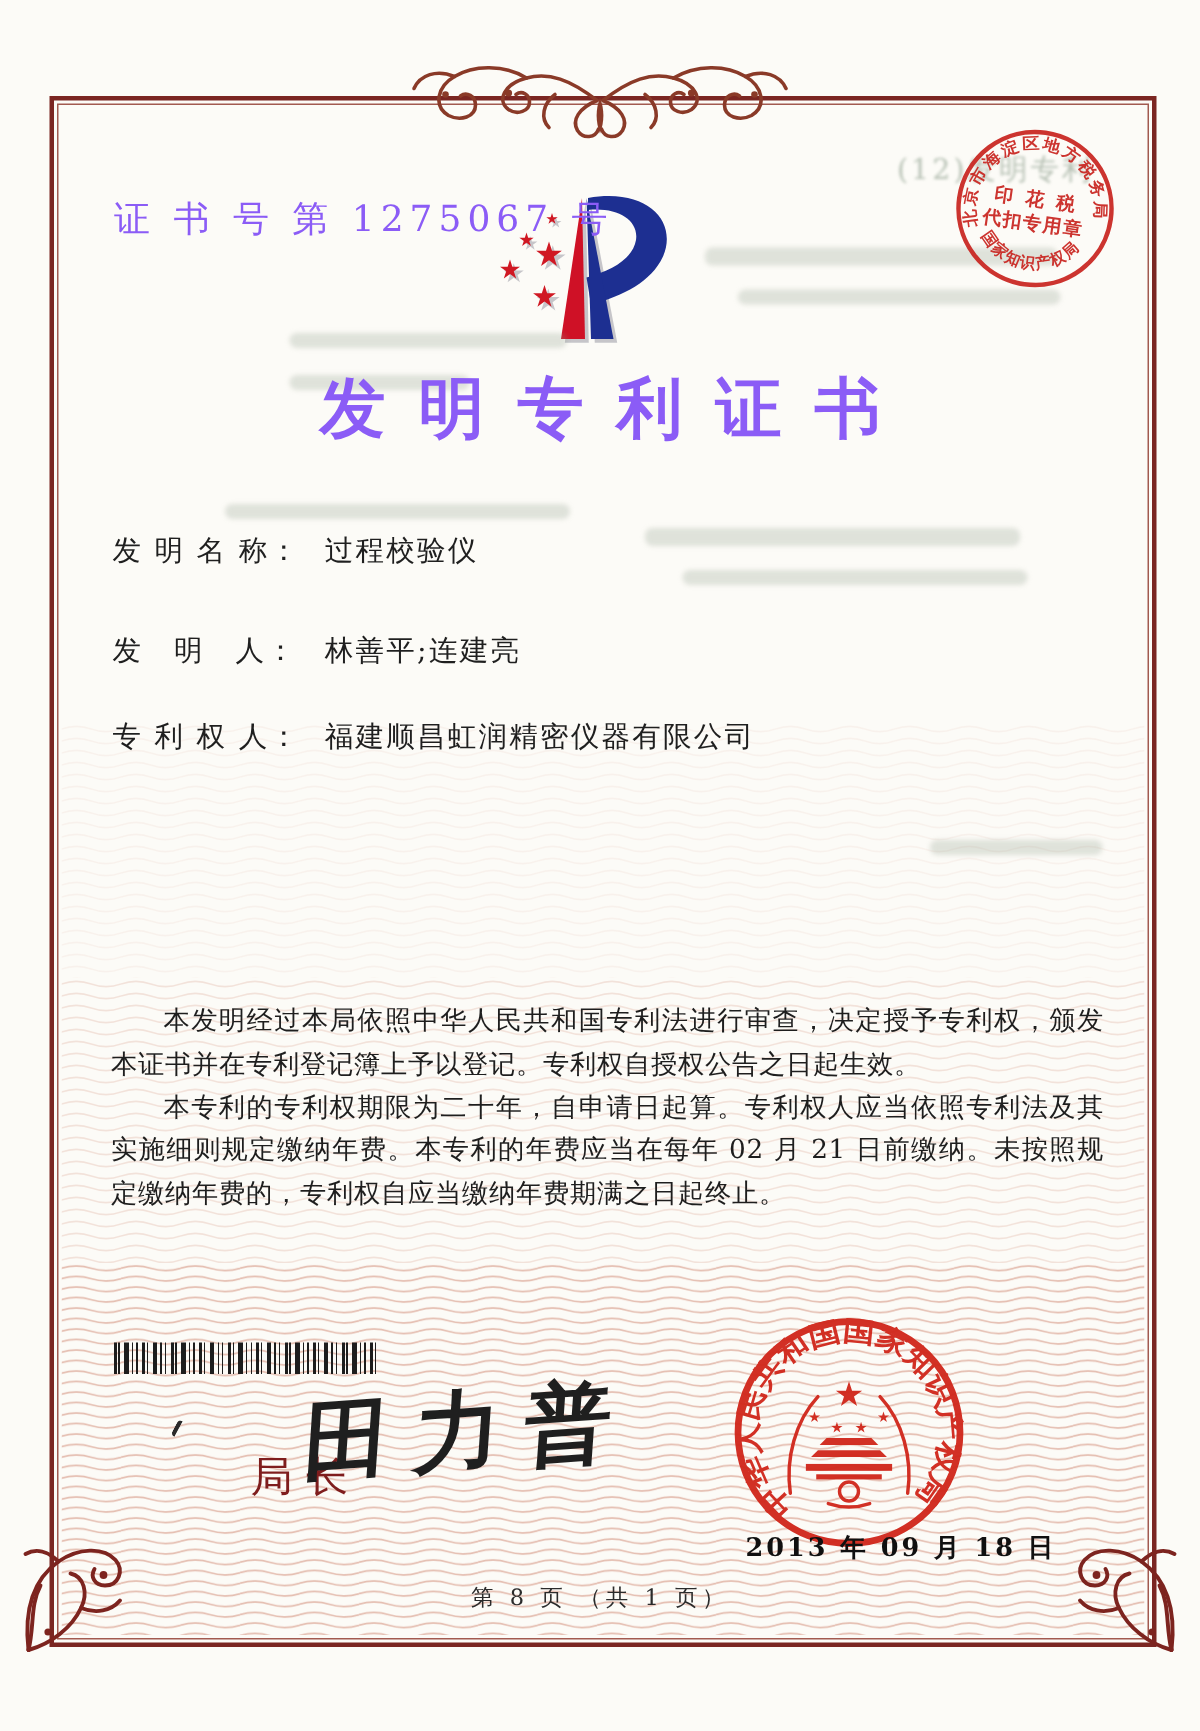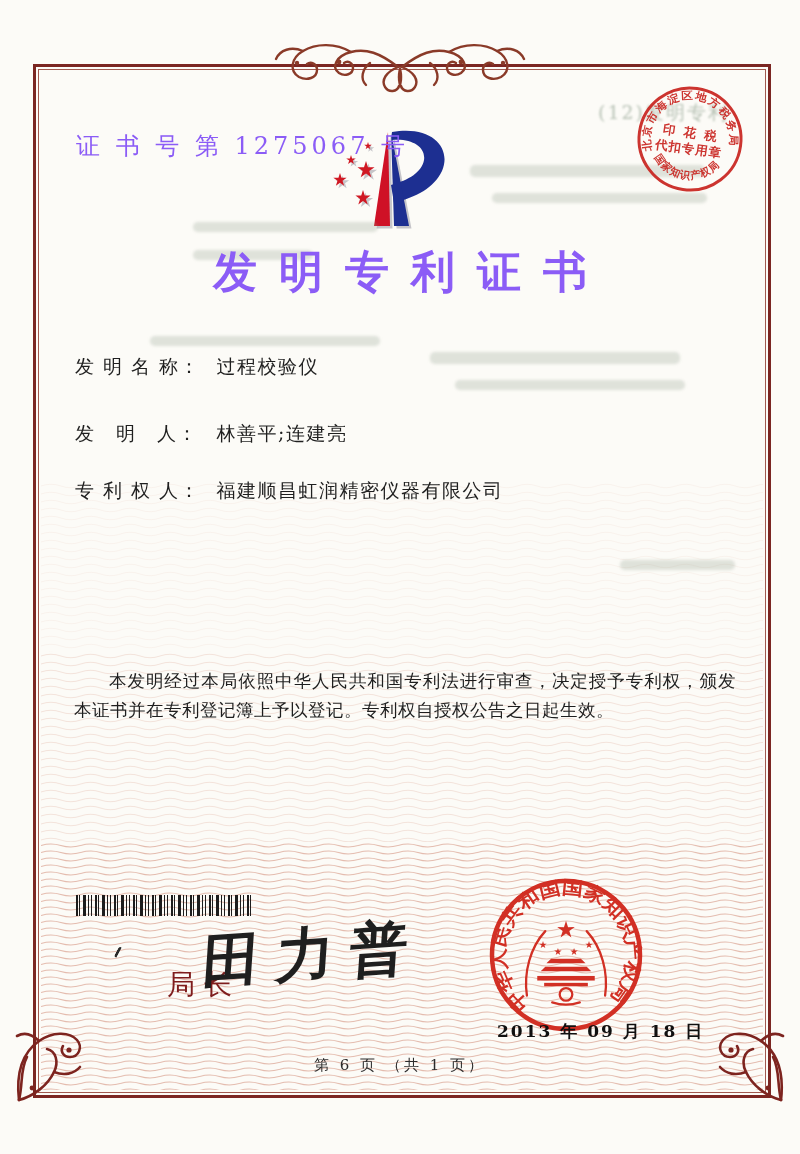--- a/index.html
+++ b/index.html
@@ -228,20 +228,21 @@
     <span class="field-value">林善平;连建亮</span>
   </div>
   <div class="field-row">
     <span class="field-label">专 利 权 人：</span>
     <span class="field-value">福建顺昌虹润精密仪器有限公司</span>
   </div>
 </div>
 
 <div class="body-text">
   <p>本发明经过本局依照中华人民共和国专利法进行审查，决定授予专利权，颁发本证书并在专利登记簿上予以登记。专利权自授权公告之日起生效。</p>
+  <p>本专利的专利权期限为二十年，自申请日起算。专利权人应当依照专利法及其实施细则规定缴纳年费。本专利的年费应当在每年 02 月 21 日前缴纳。未按照规定缴纳年费的，专利权自应当缴纳年费期满之日起终止。</p>
 </div>
 
 <div class="barcode"></div>
 <div class="sig-tick"></div>
 <div class="sig-title">局长</div>
 <div class="sig-name">田力普</div>
 
 <svg class="tax-stamp" viewBox="-56 -56 112 112">
   <circle cx="0" cy="0" r="51" fill="none" stroke="#c9241f" stroke-width="3"></circle>
   <defs>
@@ -283,13 +284,13 @@
     <g fill="none" stroke="#d0261a" stroke-width="2" stroke-linecap="round">
       <circle cx="0" cy="29" r="5.5"></circle>
       <path d="M-34,30 C-37,10 -31,-12 -18,-26"></path>
       <path d="M34,30 C37,10 31,-12 18,-26"></path>
       <path d="M-12,36 Q0,40 12,36"></path>
     </g>
   </g>
 </svg>
 <div class="seal-date">2013 年 09 月 18 日</div>
 
-<div class="footer">第 6 页 （共 1 页）</div>
+<div class="footer">第 8 页 （共 1 页）</div>
 
 </body></html>

